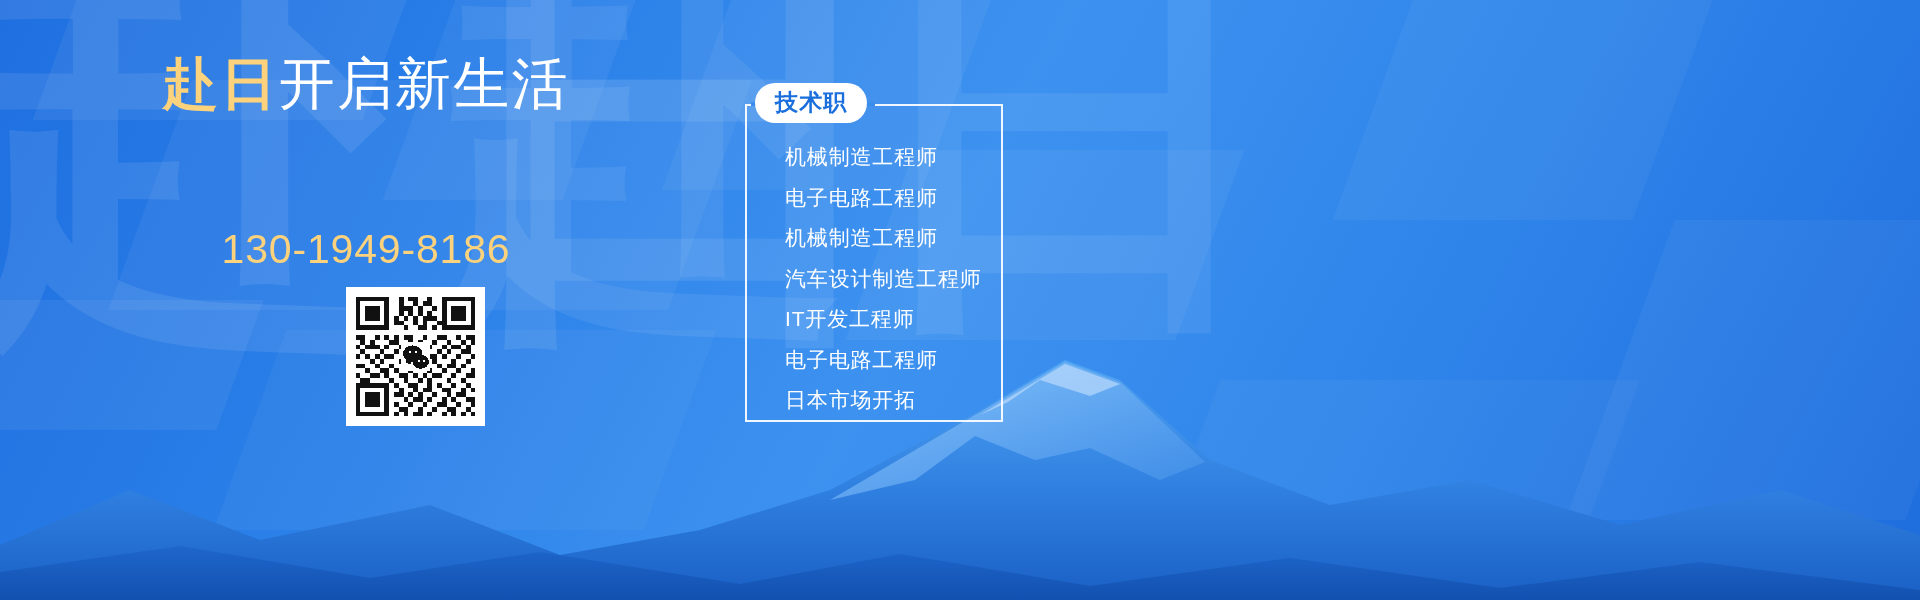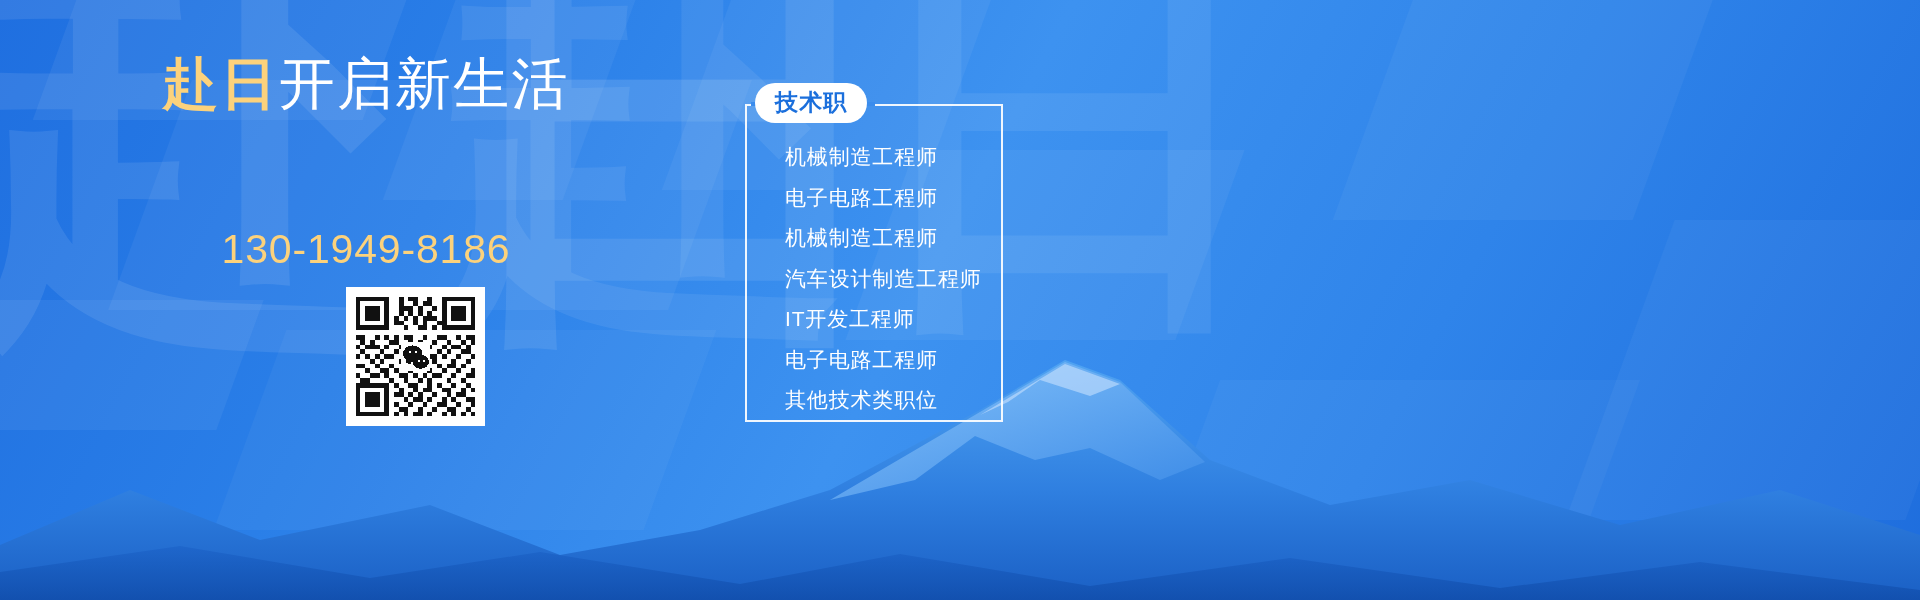--- a/index.html
+++ b/index.html
@@ -342,18 +342,18 @@
     <div class="frame"></div>
     <div class="notch" style="left:6px;width:124px;"></div>
     <div class="badge">技术职</div>
     <ul>
       <li>机械制造工程师</li>
       <li>电子电路工程师</li>
       <li>机械制造工程师</li>
       <li>汽车设计制造工程师</li>
       <li>IT开发工程师</li>
       <li>电子电路工程师</li>
-      <li>其他技术类职位</li>
+      <li>日本市场开拓</li>
     </ul>
   </div>
 
 
 </div>
 
 </body></html>

